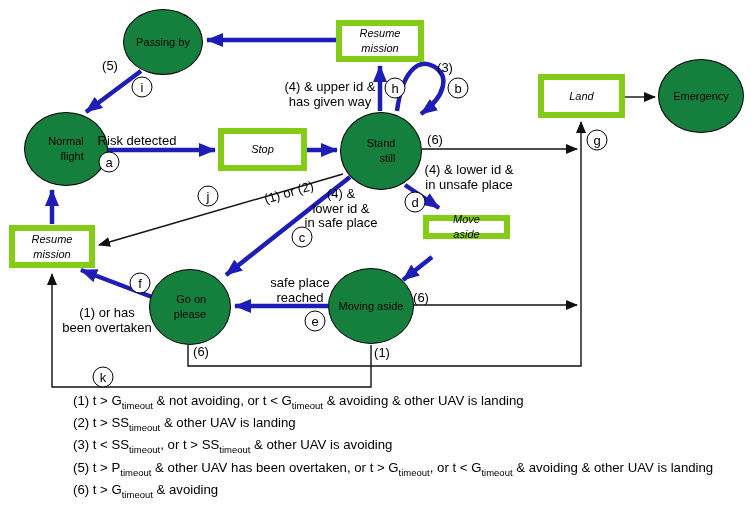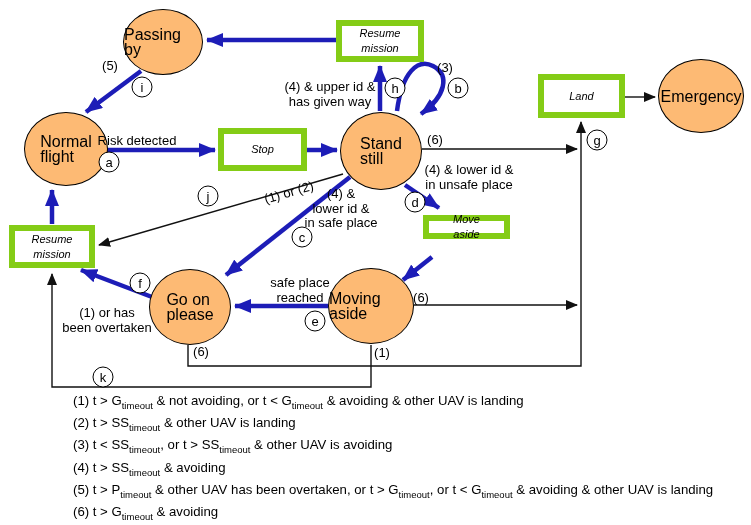--- a/index.html
+++ b/index.html
@@ -7,23 +7,23 @@
     position:relative; width:751px; height:525px; background:#ffffff;
     font-family:"Liberation Sans", sans-serif; color:#000; overflow:hidden;
     --blue:#1d1db7; --ink:#111111;
   }
   svg.edges { position:absolute; left:0; top:0; }
   .edge-blue { stroke:var(--blue); stroke-width:4.5; fill:none; }
   .edge-thin { stroke:var(--ink); stroke-width:1.4; fill:none; }
   .head-blue { fill:var(--blue); }
   .head-thin { fill:var(--ink); }
   .state {
-    position:absolute; border:1.6px solid #000; border-radius:50%; background:#fdba74;
-    display:flex; align-items:center; justify-content:center; text-align:left;
-    white-space:pre-line; font-size:16px; line-height:15px; box-sizing:border-box;
+    position:absolute; border:1.6px solid #000; border-radius:50%; background:#15803d;
+    display:flex; align-items:center; justify-content:center; text-align:right;
+    white-space:pre-line; font-size:11px; line-height:15px; box-sizing:border-box;
   }
   .box {
     position:absolute; border:6px solid #84cc16; background:#fff;
     display:flex; align-items:center; justify-content:center; text-align:center;
     white-space:pre-line; font-size:11px; line-height:15px; box-sizing:border-box;font-style:italic;
   }
   .badge {
     position:absolute; width:21px; height:21px; border:1.5px solid #000; border-radius:50%;
     background:#fff; display:flex; align-items:center; justify-content:center;
     font-size:13px; transform:translate(-50%,-50%); box-sizing:border-box;
@@ -123,17 +123,16 @@
       <div class="lbl" style="left: 107px; top: 320px;">(1) or has
 been overtaken</div>
       <div class="lbl" style="left: 201px; top: 352px;">(6)</div>
       <div class="lbl" style="left: 382px; top: 353px;">(1)</div>
       <div class="lbl" style="left: 421px; top: 298px;">(6)</div>
     </div>
   <div class="legend" id="legend">
       <div class="lg-line">(1) t &gt; G<sub>timeout</sub> &amp; not avoiding, or t &lt; G<sub>timeout</sub> &amp; avoiding &amp; other UAV is landing</div>
       <div class="lg-line">(2) t &gt; SS<sub>timeout</sub> &amp; other UAV is landing</div>
       <div class="lg-line">(3) t &lt; SS<sub>timeout</sub>, or t &gt; SS<sub>timeout</sub> &amp; other UAV is avoiding</div>
-      <div class="lg-line">(4) t &gt; SS<sub>timeout</sub> &amp; avoiding</div>
       <div class="lg-line">(5) t &gt; P<sub>timeout</sub> &amp; other UAV has been overtaken, or t &gt; G<sub>timeout</sub>, or t &lt; G<sub>timeout</sub> &amp; avoiding &amp; other UAV is landing</div>
       <div class="lg-line">(6) t &gt; G<sub>timeout</sub> &amp; avoiding</div>
     </div>
 </div>
 
 </body></html>

